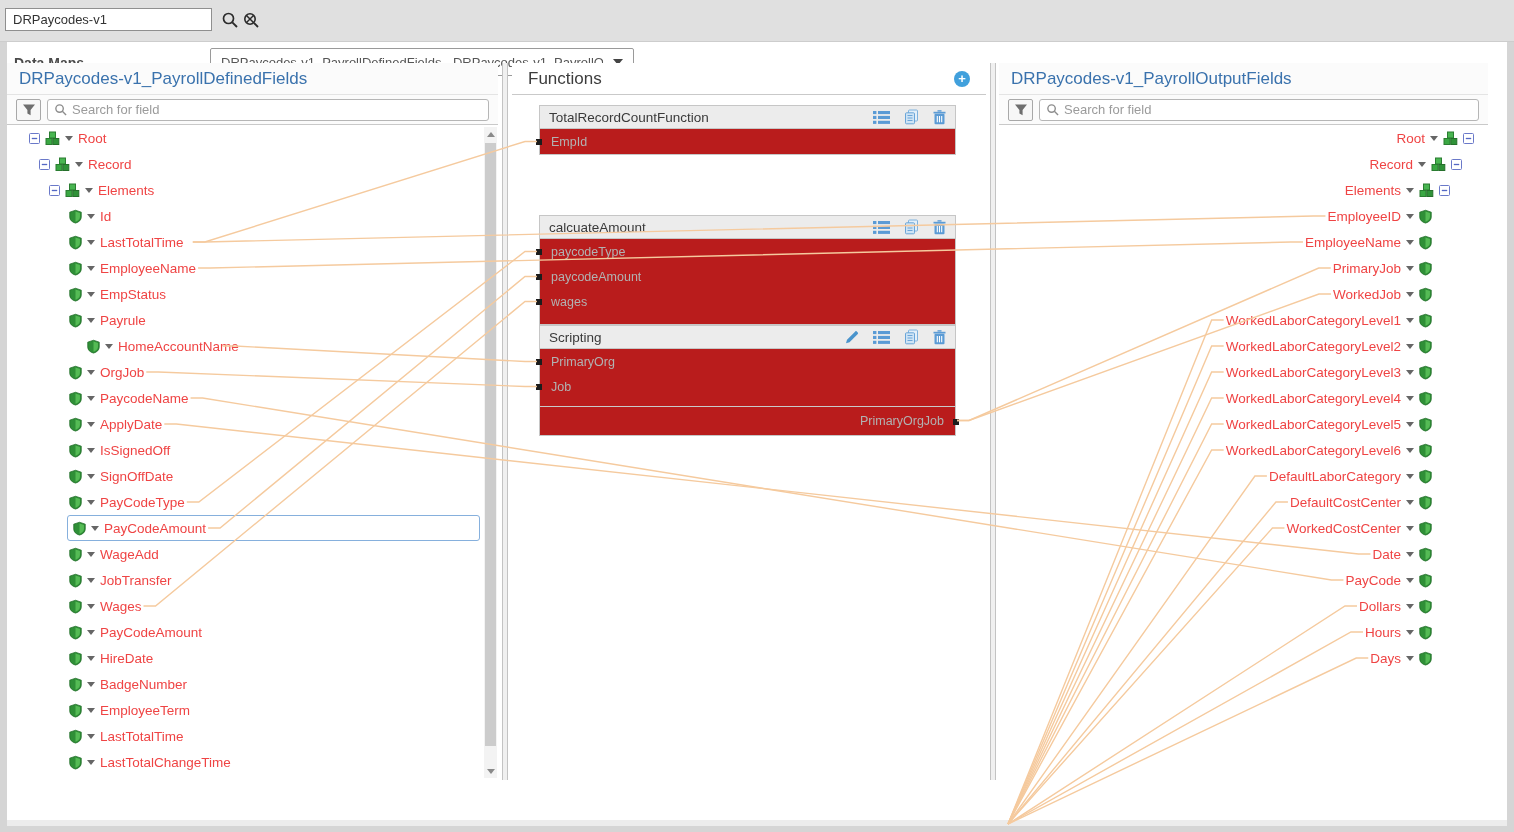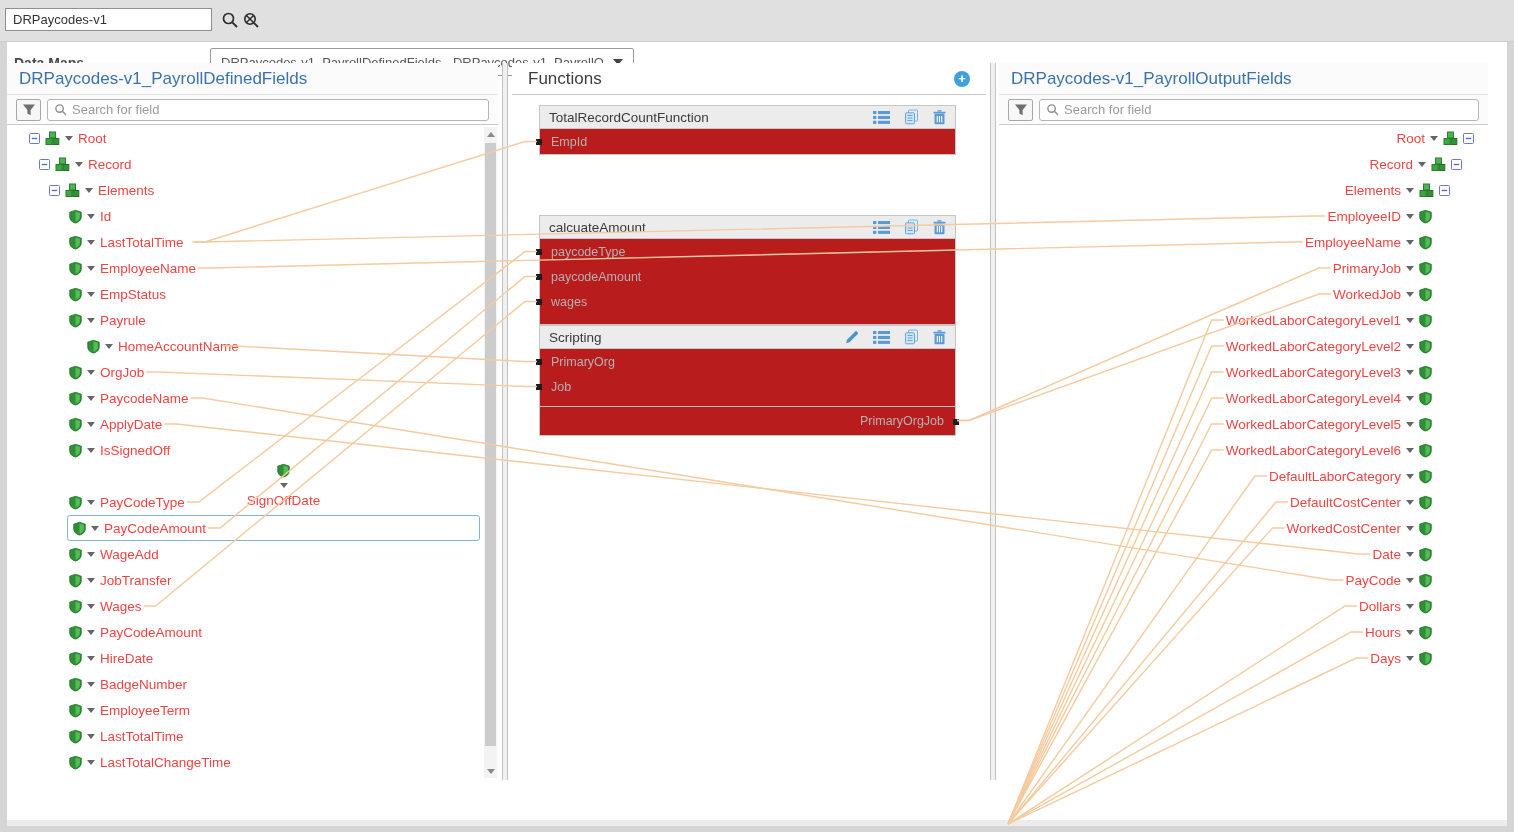--- a/index.html
+++ b/index.html
@@ -262,21 +262,21 @@
         <div class="trow" style="padding-left: 62px;">
           <span class="icon">
             <svg width="13" height="15" viewBox="0 0 14 15">
               <path d="M7 .8 L13.2 2.8 V8 C13.2 11.4 10.6 13.6 7 14.6 C3.4 13.6 .8 11.4 .8 8 V2.8 Z" fill="#2f8f37" stroke="#1e6b24" stroke-width=".8"></path>
               <path d="M7 2 L11.8 3.6 V7.8 C11.8 10.4 9.8 12.3 7 13.2 Z" fill="#55bb55"></path>
             </svg>
           </span>
           <span class="caret"></span>
           <span class="lbl">IsSignedOff</span>
         </div>
-        <div class="trow" style="padding-left: 62px; flex-direction: column;">
+        <div class="trow" style="padding-left: 62px;">
           <span class="icon">
             <svg width="13" height="15" viewBox="0 0 14 15">
               <path d="M7 .8 L13.2 2.8 V8 C13.2 11.4 10.6 13.6 7 14.6 C3.4 13.6 .8 11.4 .8 8 V2.8 Z" fill="#2f8f37" stroke="#1e6b24" stroke-width=".8"></path>
               <path d="M7 2 L11.8 3.6 V7.8 C11.8 10.4 9.8 12.3 7 13.2 Z" fill="#55bb55"></path>
             </svg>
           </span>
           <span class="caret"></span>
           <span class="lbl">SignOffDate</span>
         </div>
         <div class="trow" style="padding-left: 62px;">

